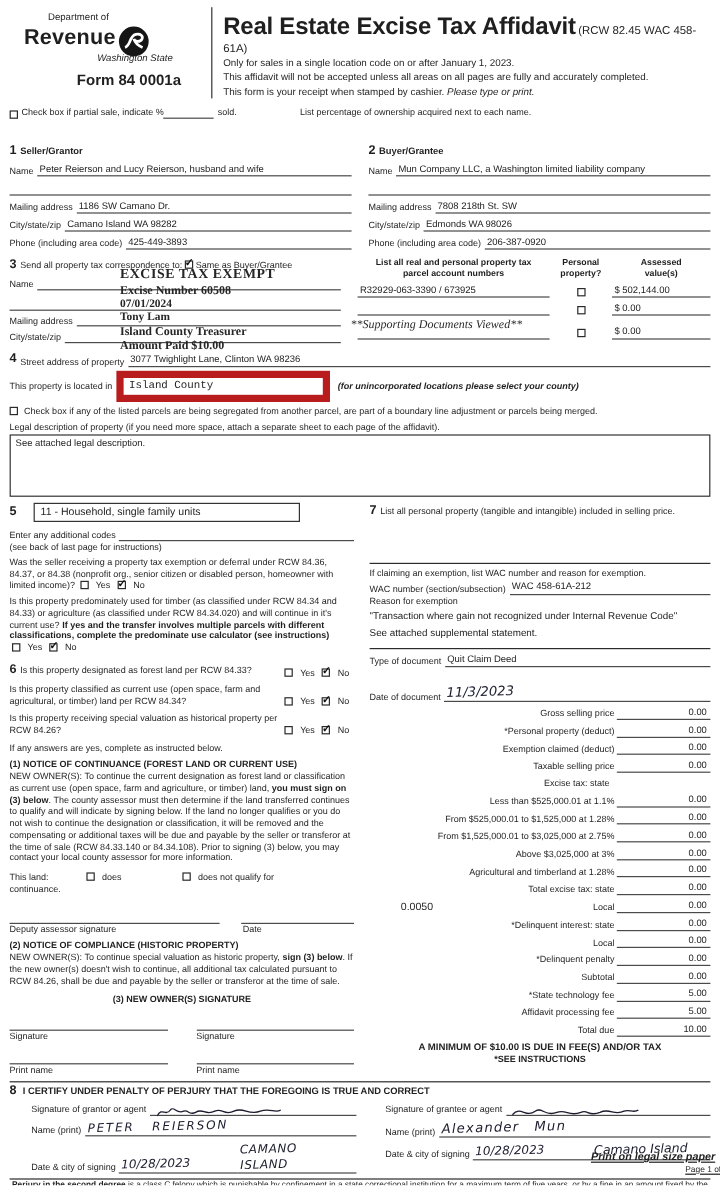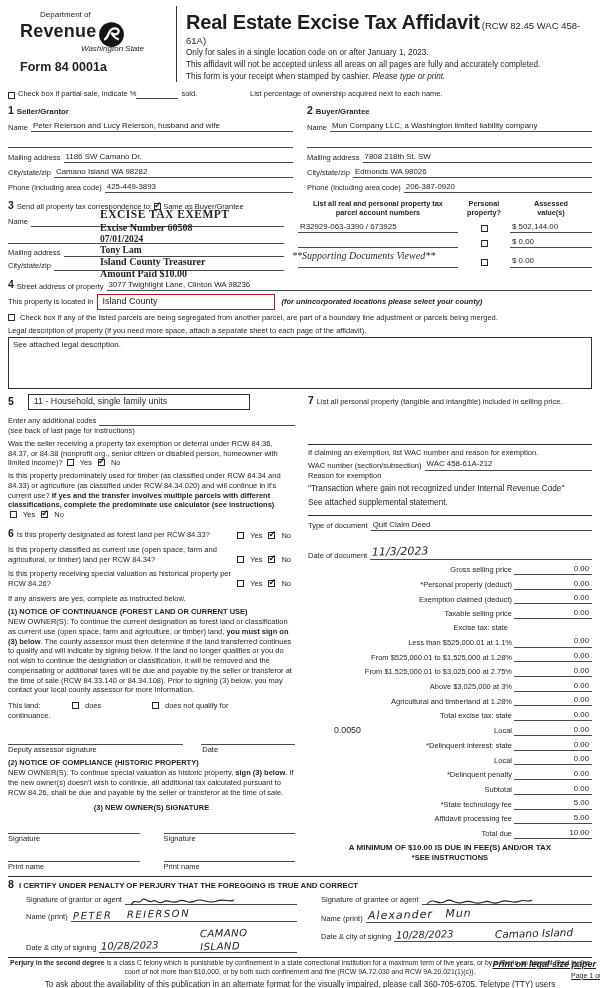--- a/index.html
+++ b/index.html
@@ -22,21 +22,21 @@
   .cb.checked::after { content:"✓"; position:absolute; top:-4px; left:-1px; font-size:9px; font-weight:bold; color:#111; }
   .cbg { white-space:nowrap; }
   .cbg span { margin:0 4px 0 2px; }
   
   .hdr { display:flex; }
   .hlogo { width:168px; padding:4px 6px 0 12px; }
   .dept { font-size:8px; margin-left:20px; }
   .revrow { display:flex; align-items:center; }
   .rev { font-size:18px; font-weight:bold; letter-spacing:0.2px; }
   .wast { font-size:8px; font-style:italic; text-align:right; margin-right:26px; }
-  .formno { font-size:12.5px; font-weight:bold; margin-top:5px; }
+  .formno { font-size:12.5px; font-weight:bold; margin-top:5px;margin-left:44px; }
   .hright { border-left:1.5px solid #333; padding-left:9px; flex:1; padding-top:3px; }
   .htitle { font-size:20px; font-weight:bold; letter-spacing:-0.2px; }
   .hrcw { font-size:9.5px; }
   .hnote { font-size:8.2px; margin-top:1px; }
   
   .sec3wrap { position:relative; }
   .stamp { position:absolute; left:92px; top:9px; width:200px; text-align:left;
     font-family:"Liberation Serif", serif; font-weight:bold; color:#262626; line-height:1.2; }
   .stamp .s1 { font-size:11.5px; letter-spacing:0.5px; }
   .stamp .s2 { font-size:10px; }
@@ -44,21 +44,21 @@
   .overlaydoc { position:absolute; left:-6px; top:12px; font-size:10px; font-style:italic;
     font-family:"Liberation Serif", serif; color:#2b2b2b; white-space:nowrap; }
   
   .ptbl { font-size:7.3px; }
   .phead { display:flex; text-align:center; font-weight:bold; }
   .ph1 { width:160px; } .ph2 { width:52px; } .ph3 { width:82px; }
   .prow { display:flex; align-items:flex-end; margin-top:4px; position:relative; }
   .pc1 { width:160px; border-bottom:1px solid #4a4a4a; padding:0 2px; min-height:9px; }
   .pc2 { width:52px; text-align:center; }
   .pc3 { width:82px; border-bottom:1px solid #4a4a4a; padding:0 2px; min-height:9px; }
-  .countybox { display:inline-block; border:1px solid #b91c1c; width:178px; padding:1px 4px; font-size:9px; }
+  .countybox { display:inline-block; border:6px solid #b91c1c; width:178px; padding:1px 4px; font-size:9px;font-family:Liberation Mono, monospace; }
   .legalbox { border:1px solid #333; height:52px; padding:2px 4px; margin-top:1px; }
   .codebox { display:inline-block; border:1px solid #333; width:222px; padding:1.5px 5px; font-size:8.8px; }
   
   .main { display:flex; gap:13px; margin-top:5px; }
   .lcol { width:287px; } .rcol { flex:1; }
   .qrow { display:flex; align-items:flex-end; margin-top:4.5px; }
   .qrow .qt { flex:1; padding-right:4px; }
   .para { margin-top:3px; text-align:left; }
   .ntitle { font-weight:bold; margin-top:4px; }
   .center { text-align:center; }
@@ -110,21 +110,21 @@
   <div class="row" style="margin-top:7px; align-items:flex-end;">
     <div style="width:242px; display:flex; align-items:flex-end;">
       <span class="cb"></span>
       <span style="margin-left:3px;">Check box if partial sale, indicate %</span>
       <span class="fill" style="flex:0 0 42px;"></span>
       <span style="margin-left:3px;">sold.</span>
     </div>
     <div>List percentage of ownership acquired next to each name.</div>
   </div>
 
-  <div class="cols" style="margin-top:5px;">
+  <div class="cols" style="margin-top:20px;">
     <div style="flex:1;">
       <div><span class="secnum">1</span><span class="sect">Seller/Grantor</span></div>
       <div class="frow">
           <span class="lbl">Name</span>
           <span class="fill val">Peter Reierson and Lucy Reierson, husband and wife</span>
         </div>
       <div class="frow" style="margin-top:7px;">
           <span class="fill"></span>
         </div>
       <div class="frow">

